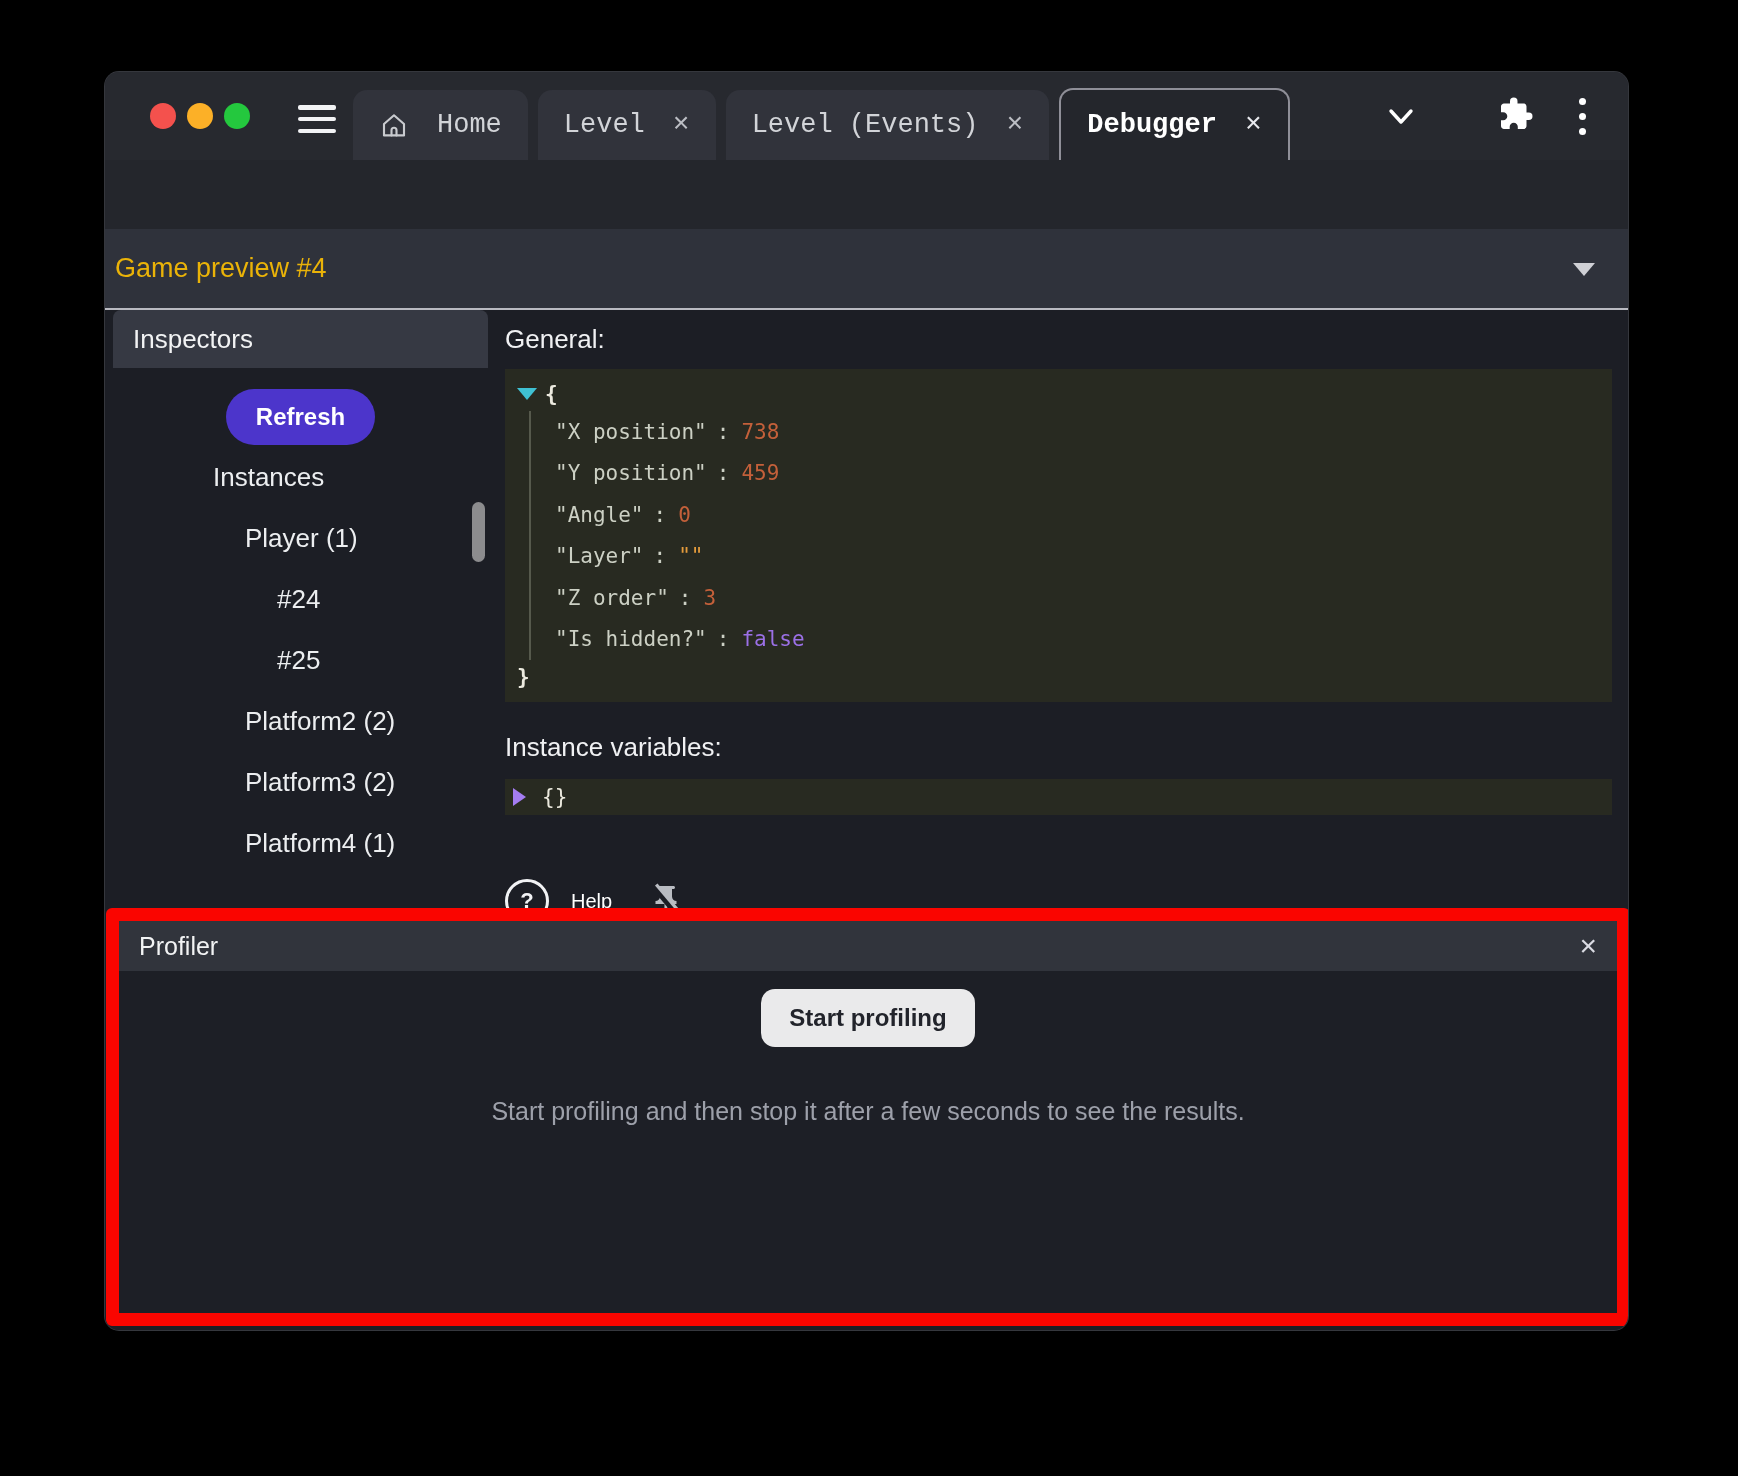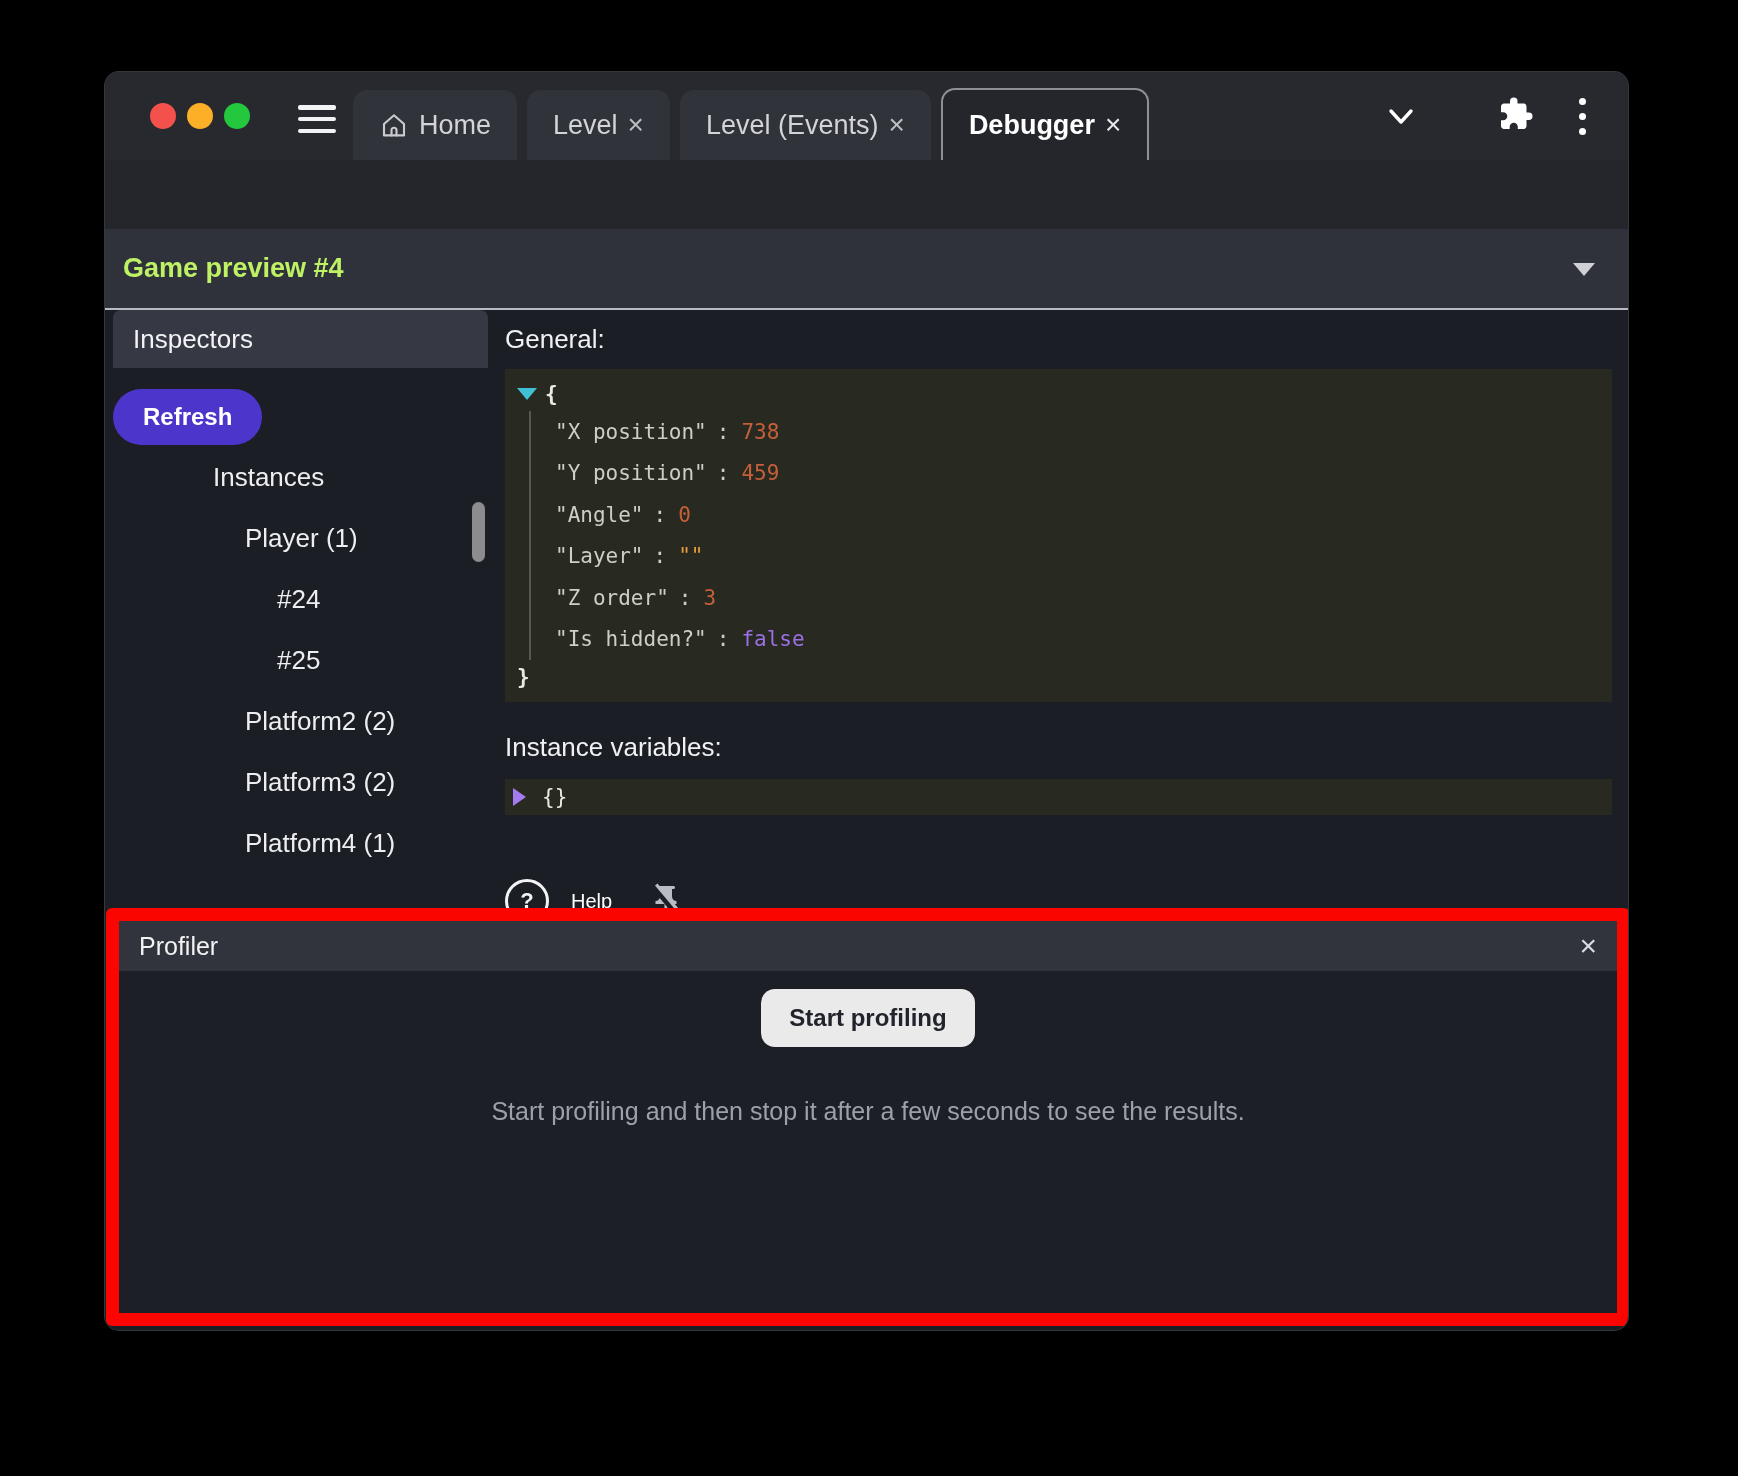--- a/index.html
+++ b/index.html
@@ -12,22 +12,22 @@
   .titlebar{position:absolute;left:0;top:0;width:100%;height:88px;background:#27292f;}
   .lights{position:absolute;left:45px;top:31px;display:flex;gap:11px;}
   .light{width:26px;height:26px;border-radius:50%;}
   .light.red{background:var(--c-traffic_red,#f4514d);}
   .light.yellow{background:var(--c-traffic_yellow,#fcb027);}
   .light.green{background:var(--c-traffic_green,#24c83e);}
   .hamburger{position:absolute;left:193px;top:33px;width:38px;height:28px;
              display:flex;flex-direction:column;justify-content:space-between;cursor:pointer;}
   .hamburger span{height:4.5px;background:#f2f3f5;border-radius:2px;}
   .tabs{position:absolute;left:248px;top:18px;height:70px;display:flex;gap:10px;align-items:flex-end;}
-  .tab{height:70px;display:flex;align-items:center;gap:10px;padding:0 26px;
-       background:#31333b;border-radius:14px 14px 0 0;color:#d2d4d8;font-size:27px;}
+  .tab{height:70px;display:flex;align-items:center;gap:28px;padding:0 26px;
+       background:#31333b;border-radius:14px 14px 0 0;color:#d2d4d8;font-size:27px;font-family:Liberation Mono, monospace;}
   .tab .tab-close{font-size:28px;color:#bcbec4;line-height:1;}
   .tab.active{background:#24262c;border:2px solid #8f8f98;border-bottom:none;
               color:#ffffff;font-weight:bold;}
   .tab.active .tab-close{color:#e8e9ee;font-weight:normal;}
   .tb-icon{position:absolute;}
   .chevron-down{left:1283px;top:36px;}
   .puzzle{left:1393px;top:24px;}
   .kebab{left:1472px;top:26px;width:10px;display:flex;flex-direction:column;gap:8px;align-items:center;}
   .kebab span{width:7px;height:7px;border-radius:50%;background:#fff;}
   
@@ -39,31 +39,31 @@
                display:flex;align-items:center;justify-content:center;}
   .pause-btn{position:absolute;left:1320px;top:85px;width:175px;height:63px;box-sizing:border-box;
              border:2px solid #8a8a93;border-radius:20px;display:flex;align-items:center;
              justify-content:center;gap:18px;color:var(--c-pause_text,#dbcef6);}
   .pause-bars{display:flex;gap:9px;}
   .pause-bars span{width:4.5px;height:24px;background:var(--c-pause_text,#dbcef6);border-radius:2px;}
   .pause-label{font-size:26px;font-weight:bold;}
   
   .previewbar{position:absolute;left:0;top:157px;width:100%;height:79px;background:#2f323b;
               border-bottom:2px solid #b9bac1;box-sizing:content-box;}
-  .preview-title{position:absolute;left:18px;top:0;line-height:79px;font-size:27px;color:#bef264;font-weight:bold;}
+  .preview-title{position:absolute;left:10px;top:0;line-height:79px;font-size:27px;color:#eab308;}
   .preview-caret{position:absolute;left:1468px;top:34px;width:0;height:0;
                  border-left:11px solid transparent;border-right:11px solid transparent;
                  border-top:13px solid #cfd0d5;}
   
   .content{position:absolute;left:0;top:238px;right:0;bottom:0;background:#1c1e25;}
   .sidebar{position:absolute;left:8px;top:0;width:375px;height:100%;}
   .side-header{height:58px;background:#363943;border-radius:8px 8px 0 0;
                color:#f2f3f4;font-size:26px;line-height:58px;padding-left:20px;}
   .side-body{padding-top:18px;}
-  .refresh-row{height:61px;display:flex;align-items:center;justify-content:flex-start;}
+  .refresh-row{height:61px;display:flex;align-items:center;justify-content:center;}
   .refresh-btn{background:var(--c-accent,#4c35cb);color:#fff;font-weight:bold;font-size:24px;
                border:none;border-radius:28px;padding:14px 30px;cursor:pointer;
                font-family:"Liberation Sans",sans-serif;}
   .side-row{height:61px;display:flex;align-items:center;color:#eceef0;font-size:26px;cursor:pointer;}
   .side-row.indent-0{padding-left:100px;}
   .side-row.indent-1{padding-left:132px;}
   .side-row.indent-2{padding-left:164px;}
   .side-scrollthumb{position:absolute;left:359px;top:192px;width:13px;height:60px;
                     border-radius:7px;background:#8c8c8e;}
   .main{position:absolute;left:400px;top:0;width:1107px;}

